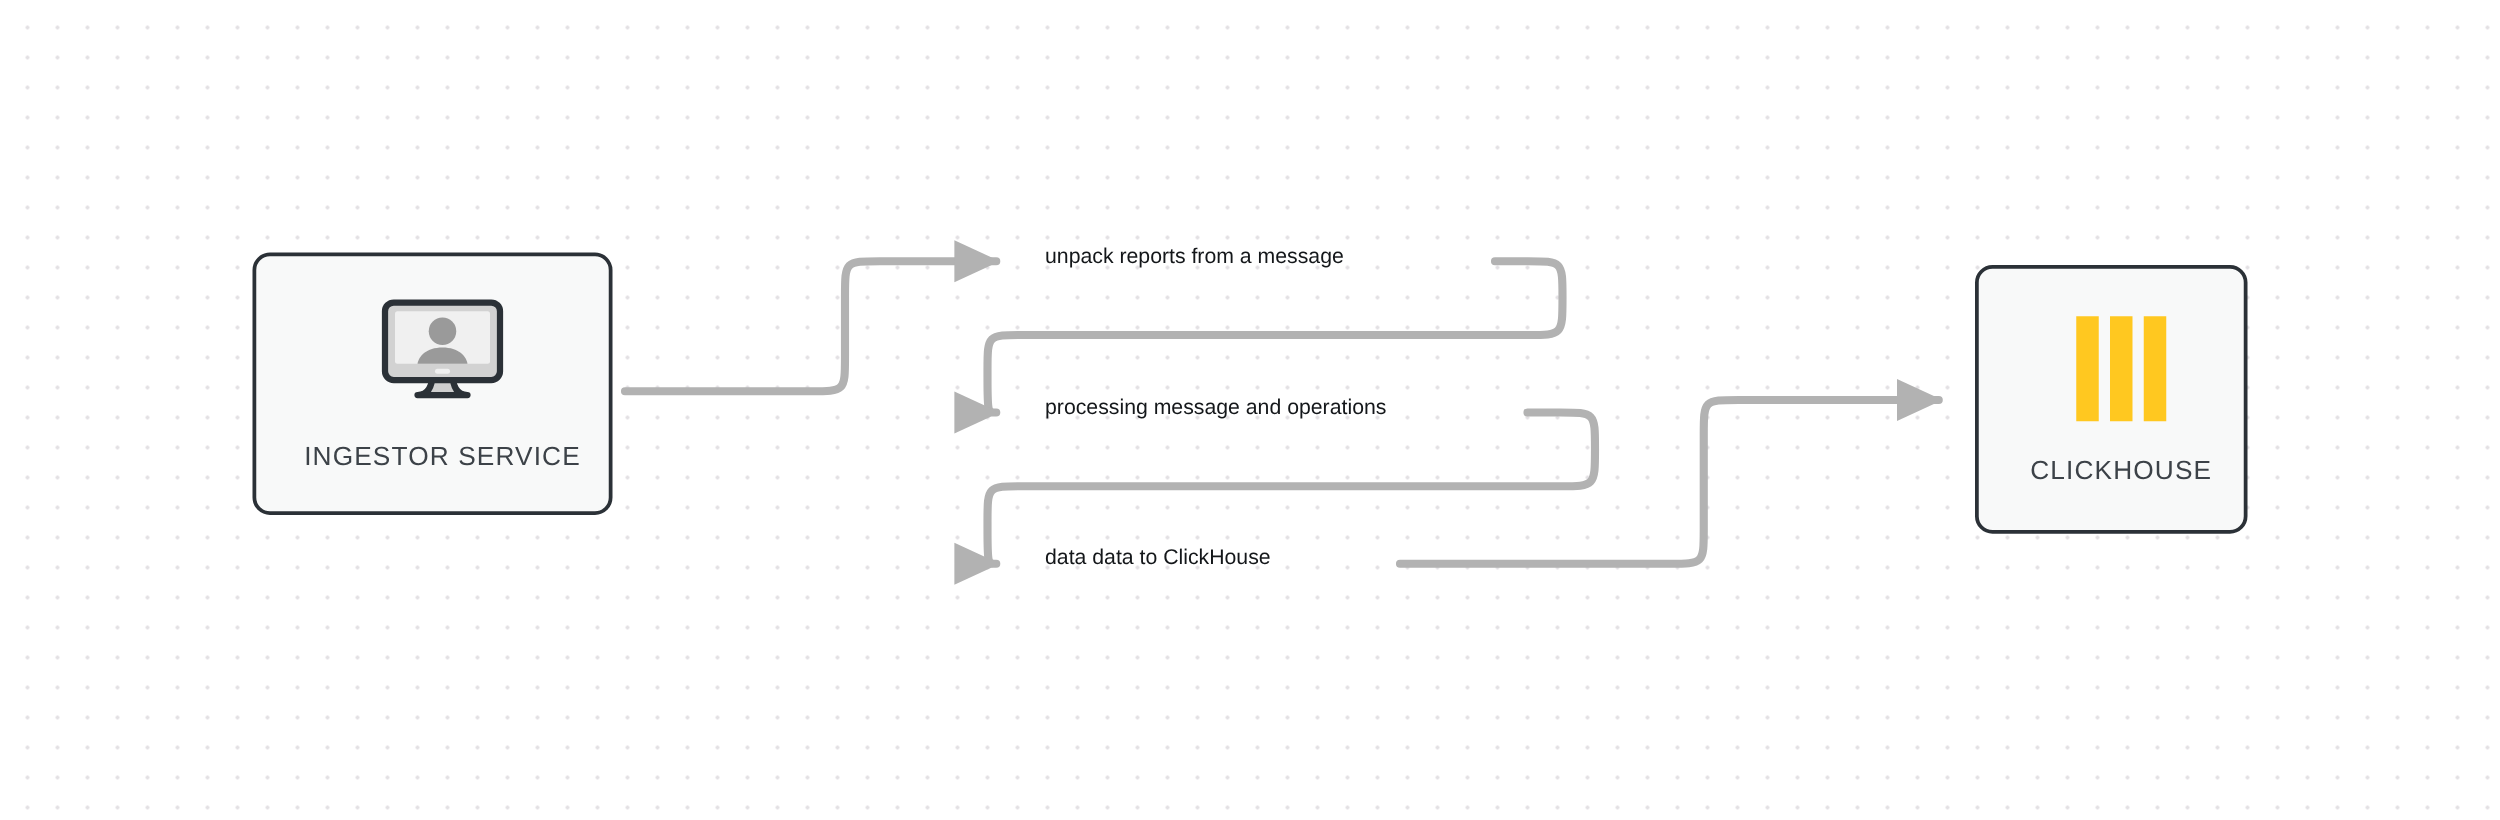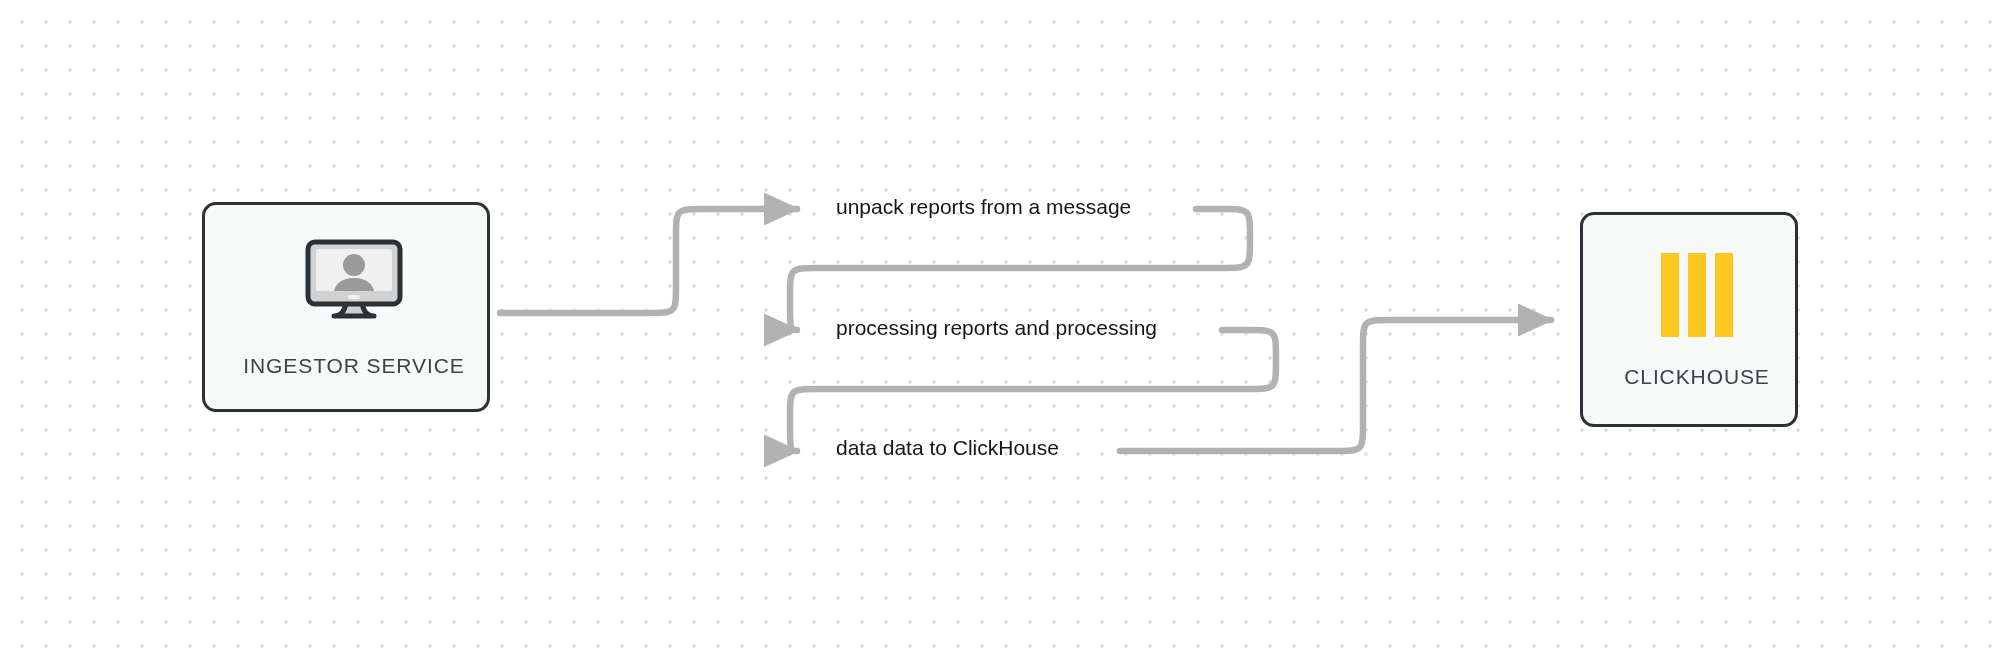--- a/index.html
+++ b/index.html
@@ -73,21 +73,21 @@
   }
 
   
   .icon-monitor { display: block; }
   .icon-ch-logo { display: block; }
 
   
   .edge-label {
     position: absolute;
     color: #14171a;
-    font-size: 21px;
+    font-size: 17px;
     line-height: 1;
     white-space: nowrap;
     background: transparent;
   }
   #edge-label-0 { left: 836px; top: 196px; }
   #edge-label-1 { left: 836px; top: 317px; }
   #edge-label-2 { left: 836px; top: 437px; }
 </style>
 </head>
 <body>
@@ -161,16 +161,16 @@
       <svg class="icon-ch-logo" width="88" height="88" viewBox="0 0 88 88" xmlns="http://www.w3.org/2000/svg">
         <rect x="8" y="2" width="18" height="84" fill="#FFC820"></rect>
         <rect x="35" y="2" width="18" height="84" fill="#FFC820"></rect>
         <rect x="62" y="2" width="18" height="84" fill="#FFC820"></rect>
       </svg>
     </span>
     <span class="node-label">CLICKHOUSE</span>
   </div>
 
   <div class="edge-label" id="edge-label-0">unpack reports from a message</div>
-  <div class="edge-label" id="edge-label-1">processing reports and processing</div>
+  <div class="edge-label" id="edge-label-1">processing message and operations</div>
   <div class="edge-label" id="edge-label-2">data data to ClickHouse</div>
 
 </div>
 
 </body></html>

